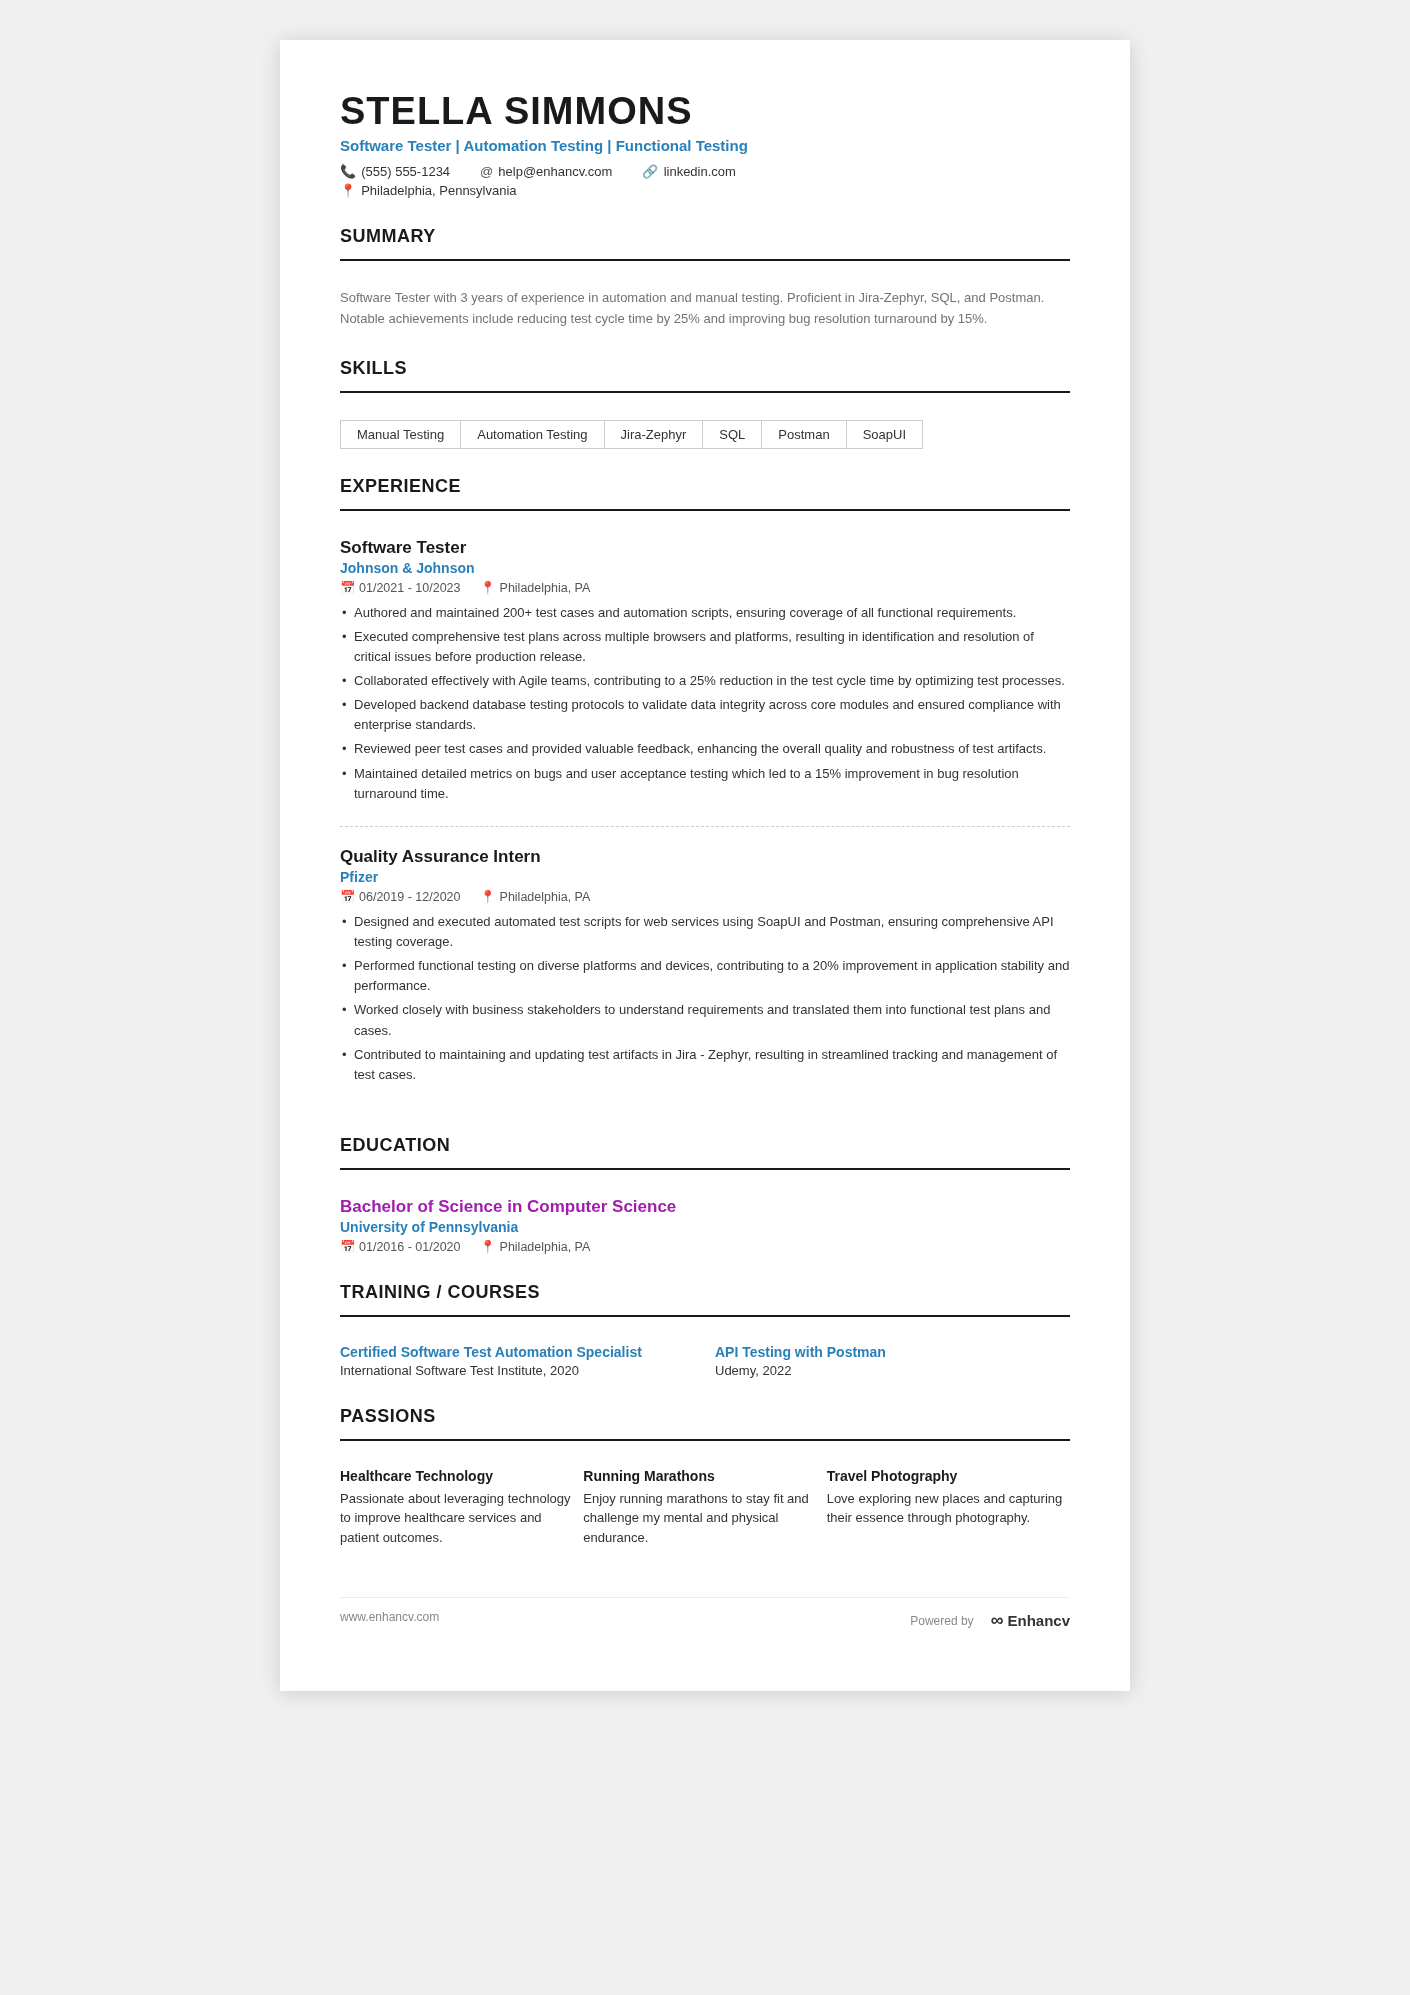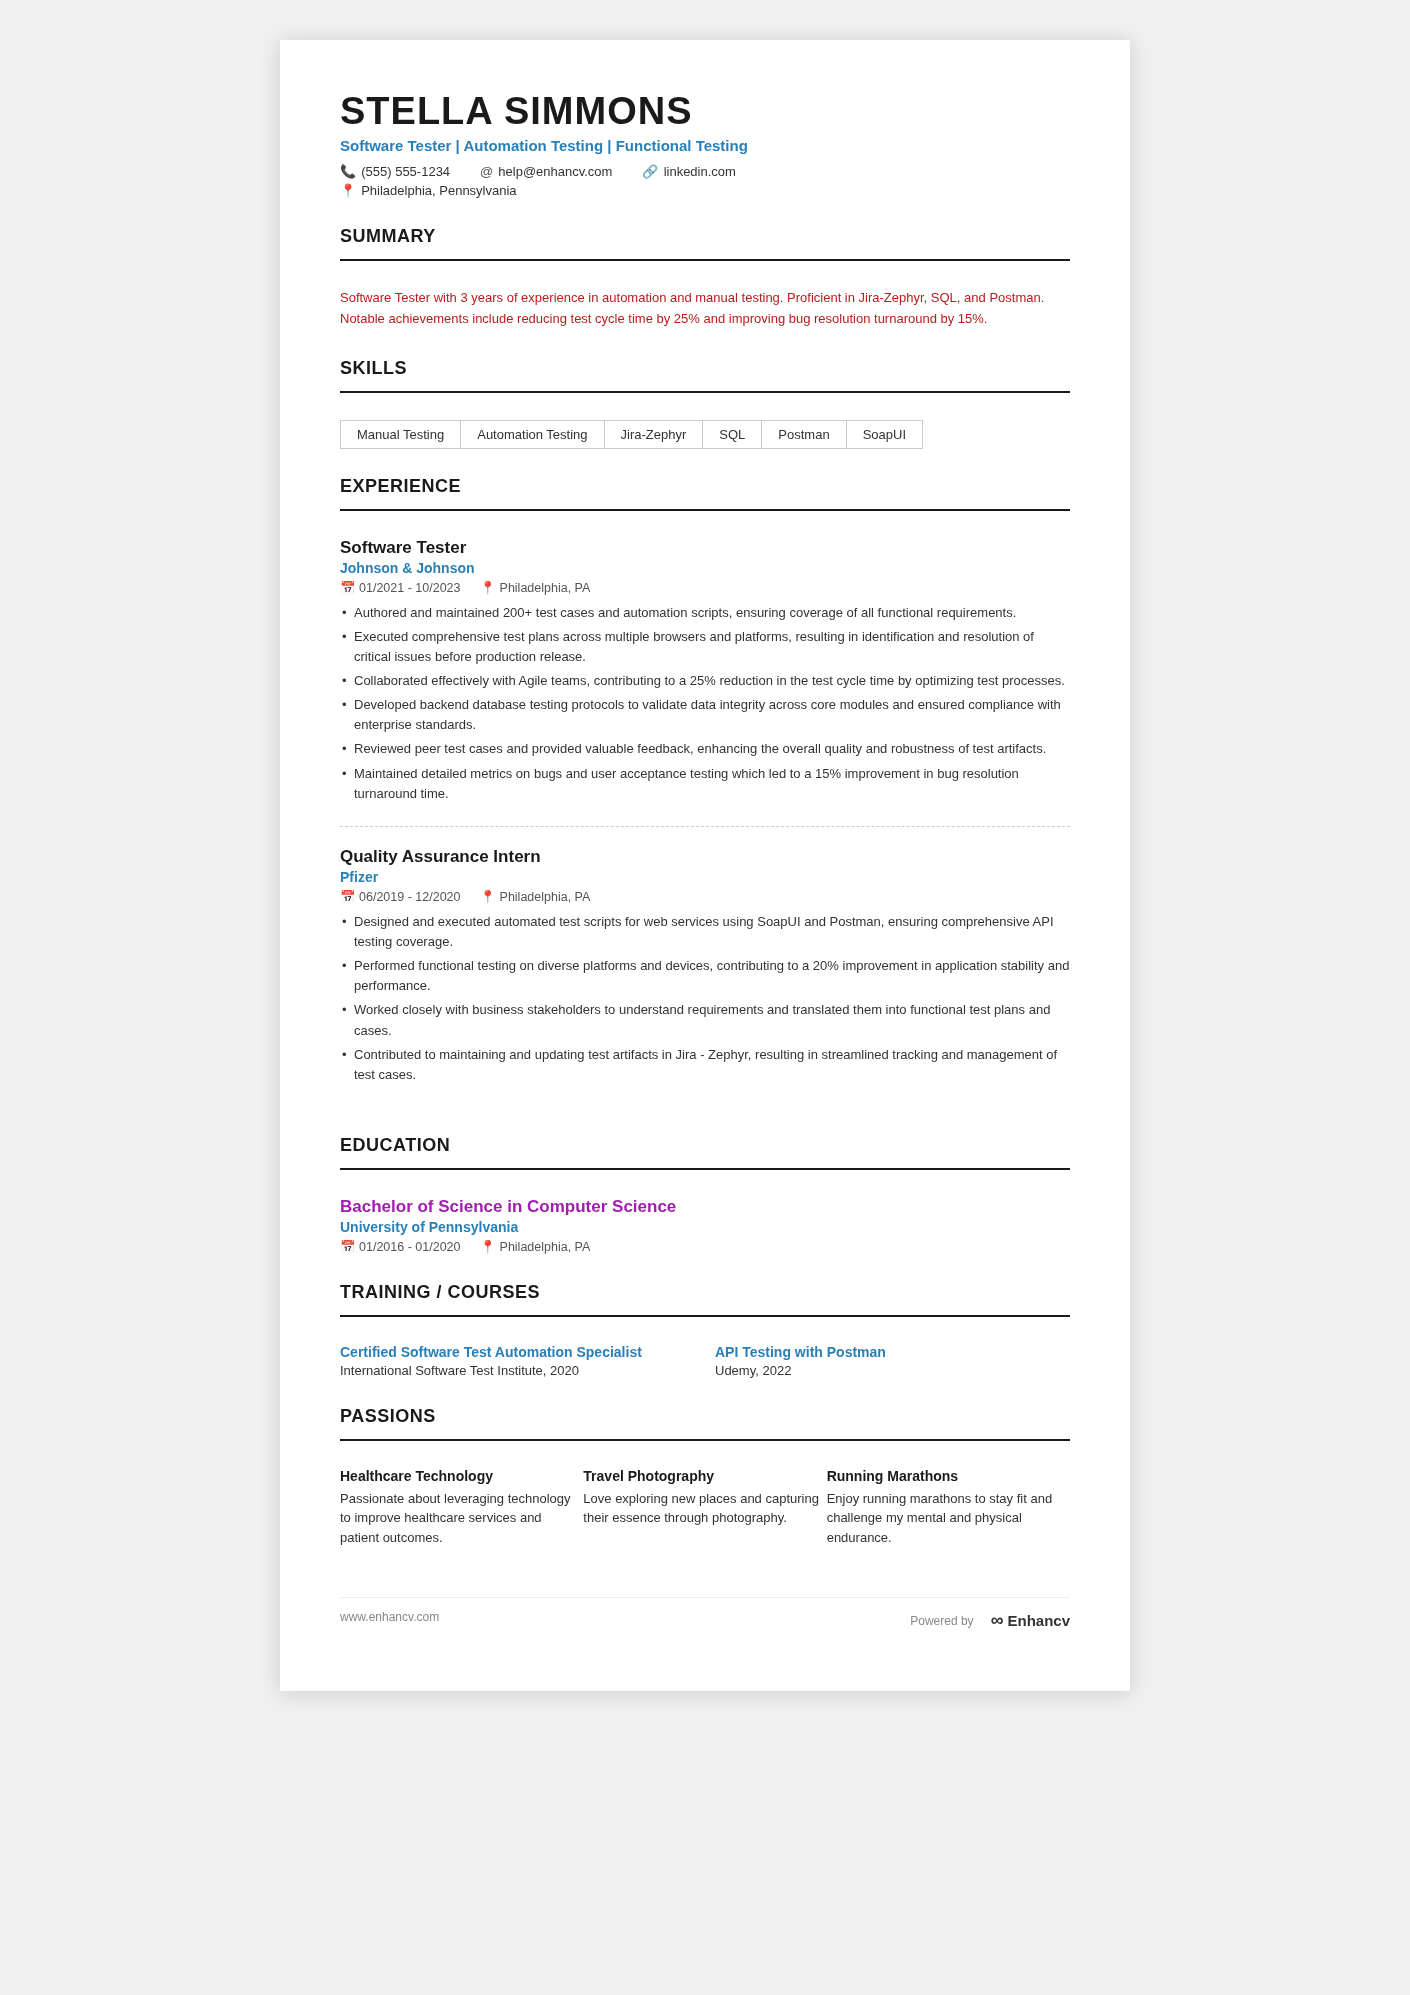--- a/index.html
+++ b/index.html
@@ -60,21 +60,21 @@
       color: #1a1a1a;
       text-transform: uppercase;
       letter-spacing: 0.5px;
       font-family: Arial, sans-serif;
       border-bottom: 2px solid #1a1a1a;
       padding-bottom: 12px;
       margin-bottom: 27px;
     }
     .summary-text {
       font-size: 13px;
-      color: #b91c1c;
+      color: #737373;
       line-height: 1.6;
       font-family: Arial, sans-serif;
     }
     .skills-list {
       display: flex;
       flex-wrap: wrap;
       gap: 0;
     }
     .skill-item {
       border: 1px solid #ccc;
@@ -344,26 +344,26 @@
   </div>
 
   <div class="section">
     <div class="section-title">PASSIONS</div>
     <div class="passions-grid" id="passions-list">
         <div>
           <div class="passion-title">Healthcare Technology</div>
           <div class="passion-desc">Passionate about leveraging technology to improve healthcare services and patient outcomes.</div>
         </div>
         <div>
+          <div class="passion-title">Running Marathons</div>
+          <div class="passion-desc">Enjoy running marathons to stay fit and challenge my mental and physical endurance.</div>
+        </div>
+        <div>
           <div class="passion-title">Travel Photography</div>
           <div class="passion-desc">Love exploring new places and capturing their essence through photography.</div>
-        </div>
-        <div>
-          <div class="passion-title">Running Marathons</div>
-          <div class="passion-desc">Enjoy running marathons to stay fit and challenge my mental and physical endurance.</div>
         </div>
       </div>
   </div>
 
   <div class="footer">
     <span class="footer-url">www.enhancv.com</span>
     <div class="footer-powered">
       <span>Powered by</span>
       <div class="enhancv-logo">
         <span class="enhancv-symbol">∞</span>

